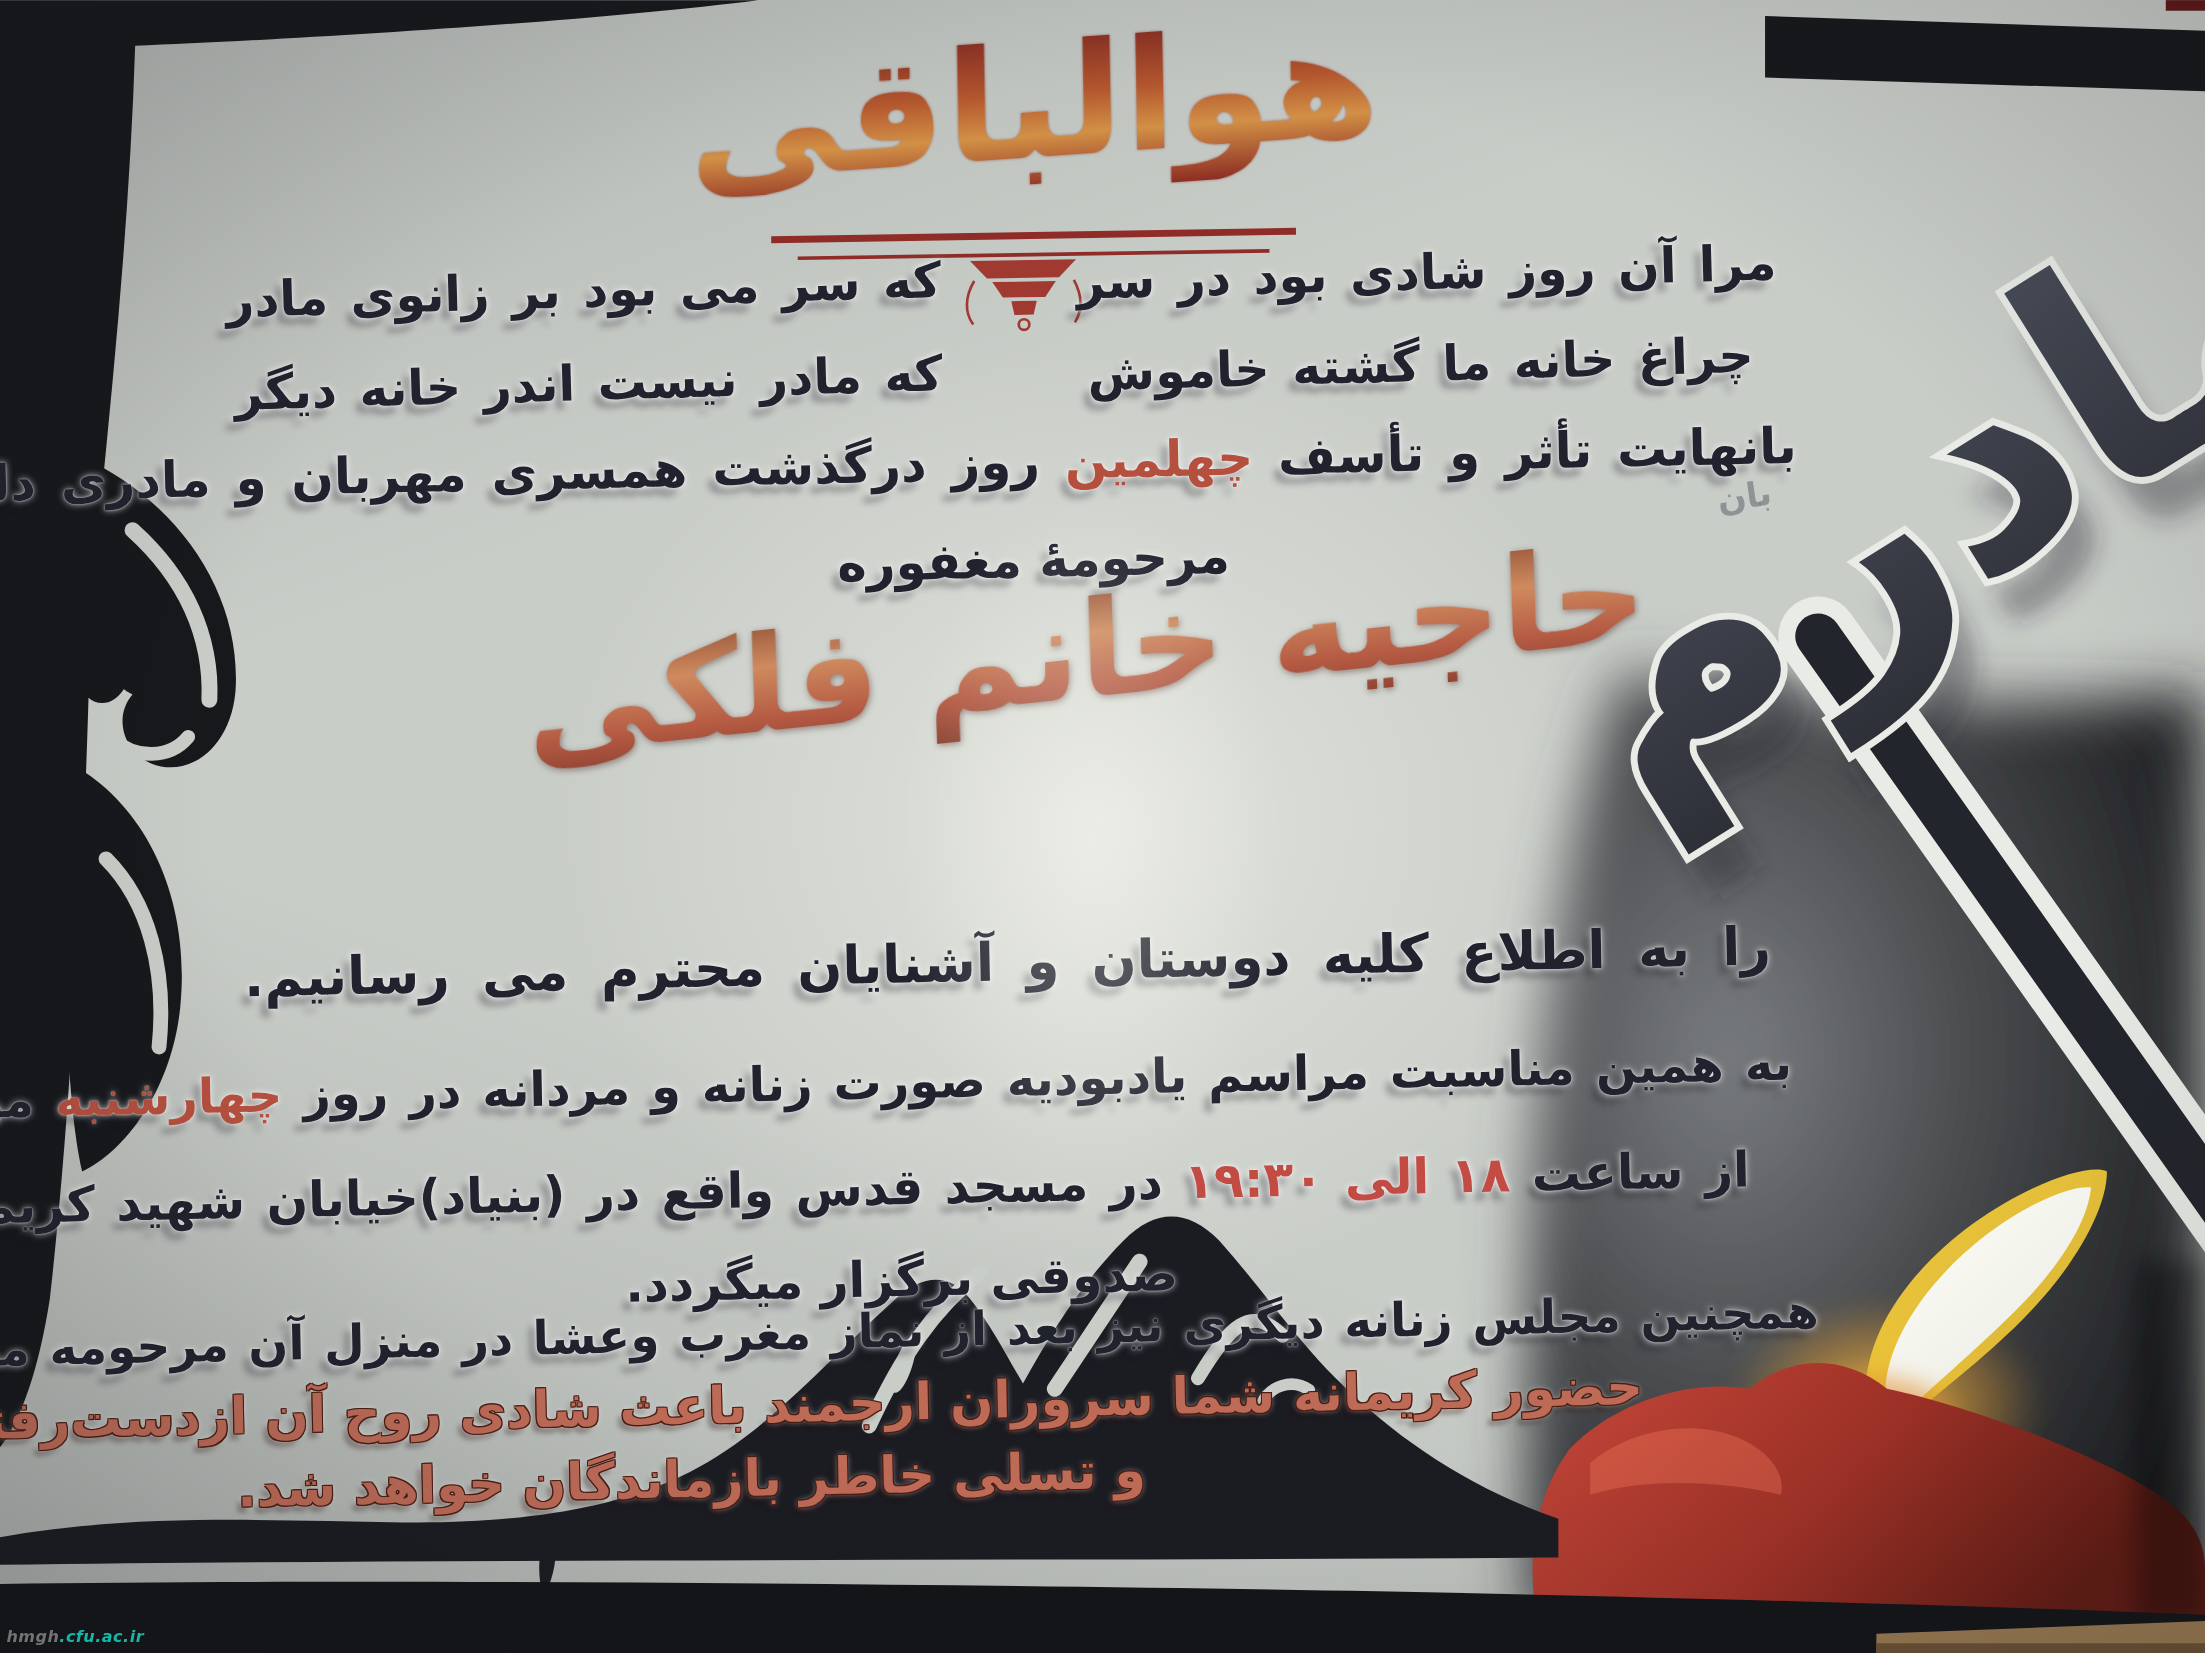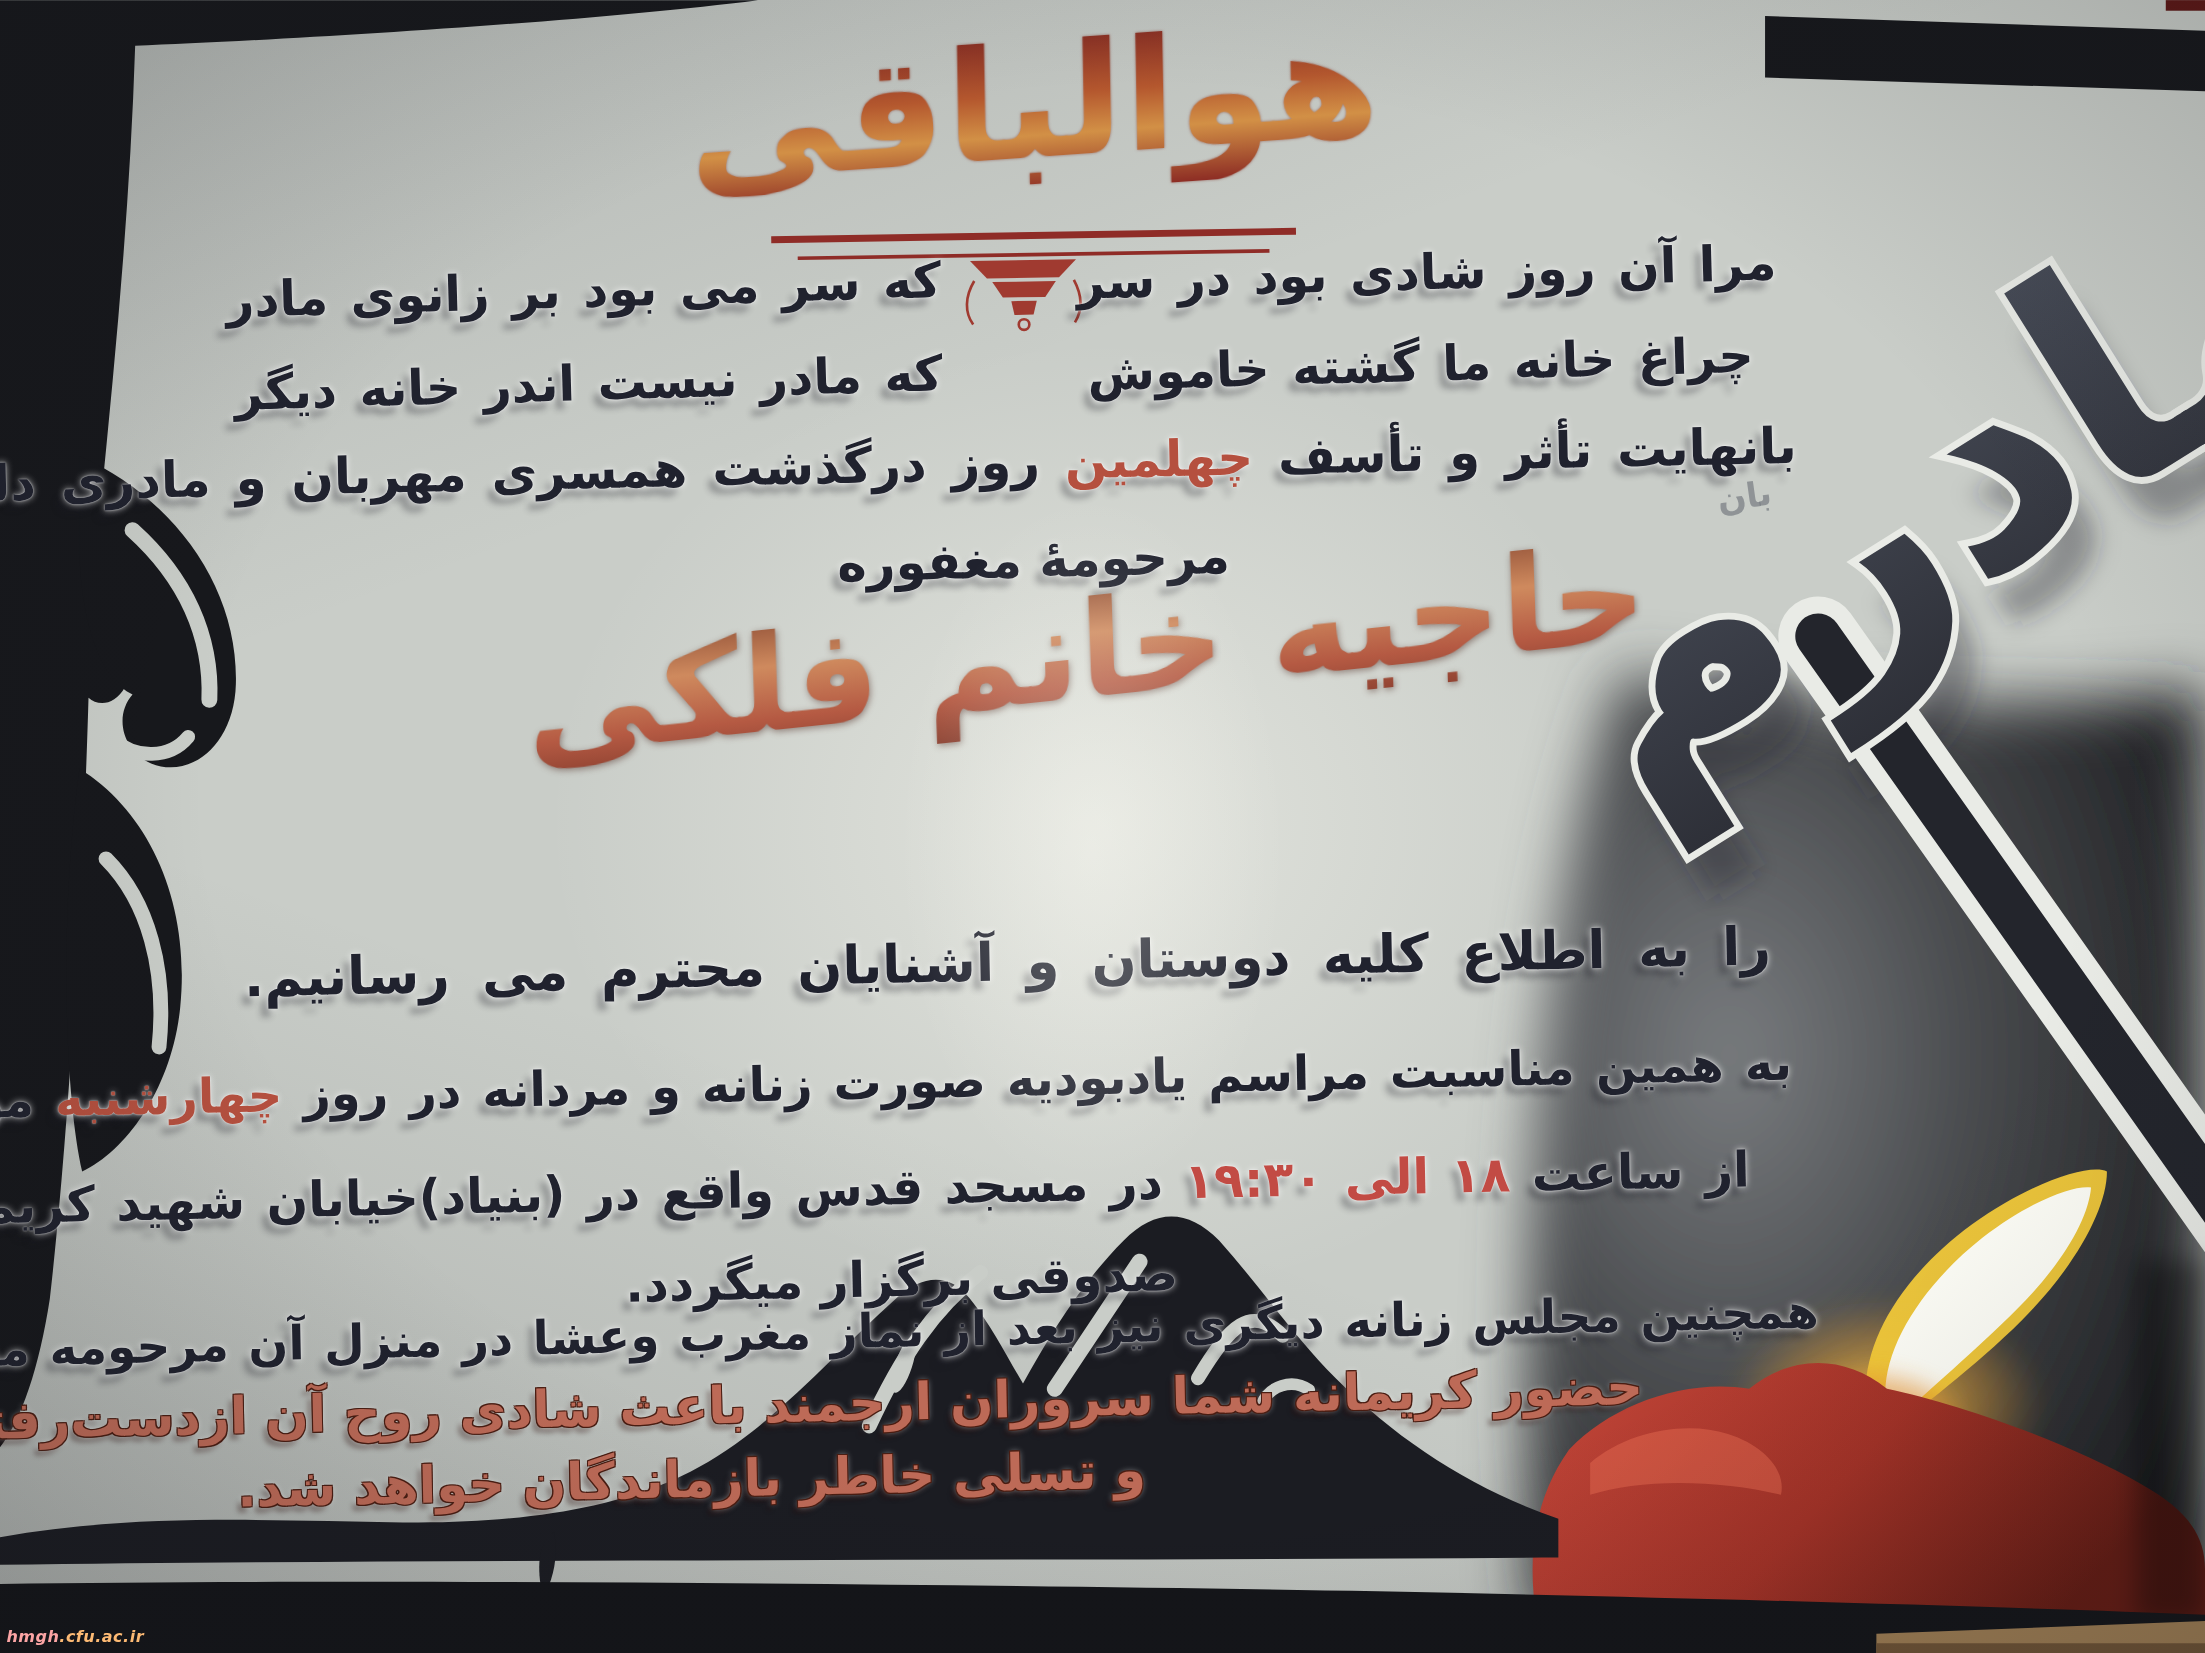--- a/index.html
+++ b/index.html
@@ -69,22 +69,22 @@
     background:radial-gradient(ellipse 276px 504px at 1092px 848px, rgba(252,252,245,0.38), rgba(252,252,245,0) 70%);
   }
   .vignette{
     position:absolute;inset:0;z-index:4;pointer-events:none;
     background:radial-gradient(ellipse at 52% 48%, rgba(0,0,0,0) 58%, rgba(18,20,24,0.20) 100%);
   }
   .watermark{
     position:absolute;left:6.4px;top:1627px;z-index:5;direction:ltr;
     font-style:italic;font-weight:bold;font-size:16px;letter-spacing:0.5px;
   }
-  .wm-prefix{color:#fca5a5;}
-  .wm-suffix{color:#fdba74;}
+  .wm-prefix{color:#737373;}
+  .wm-suffix{color:#14b8a6;}
 </style>
 </head>
 <body>
 
 <div class="stage">
 
   <div class="poster"></div>
 
   <svg width="2205" height="1654" viewBox="0 0 4160 3120">
     <defs>

